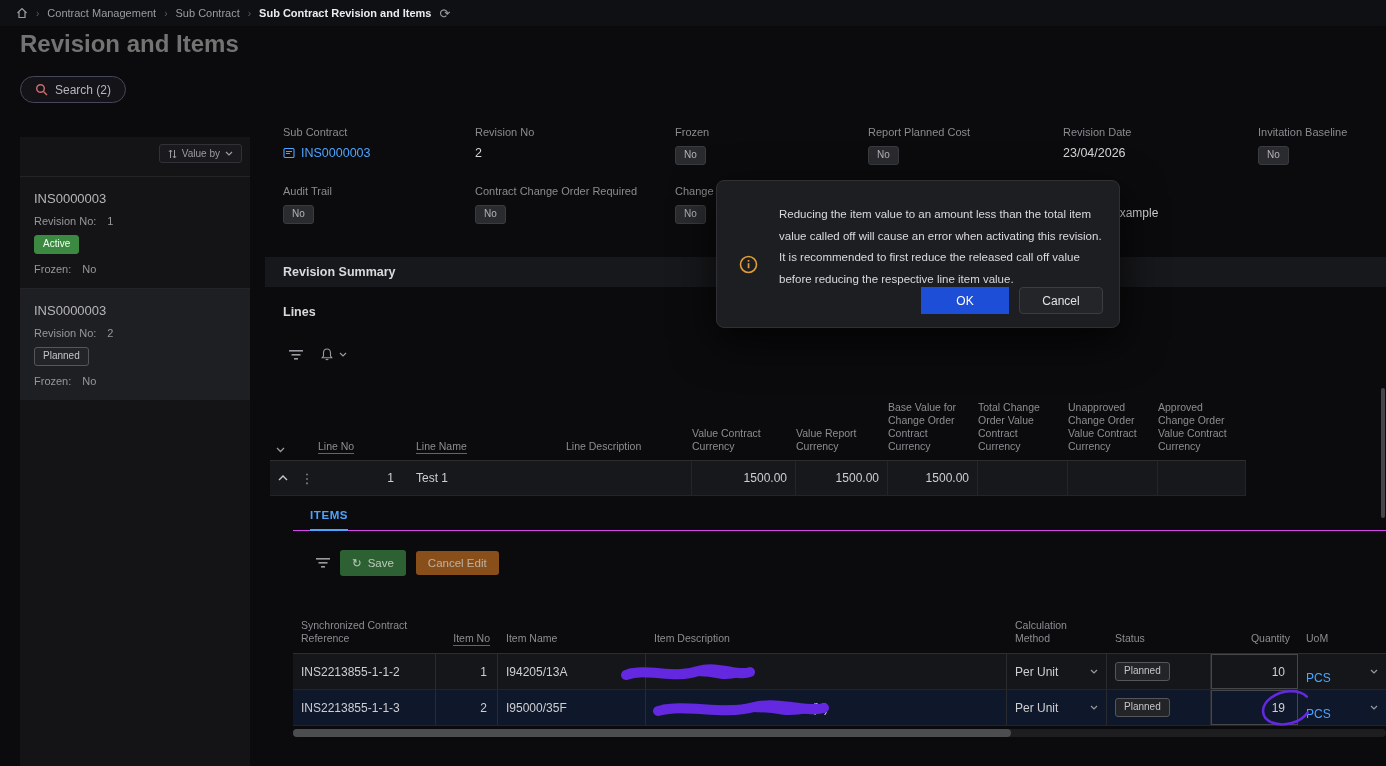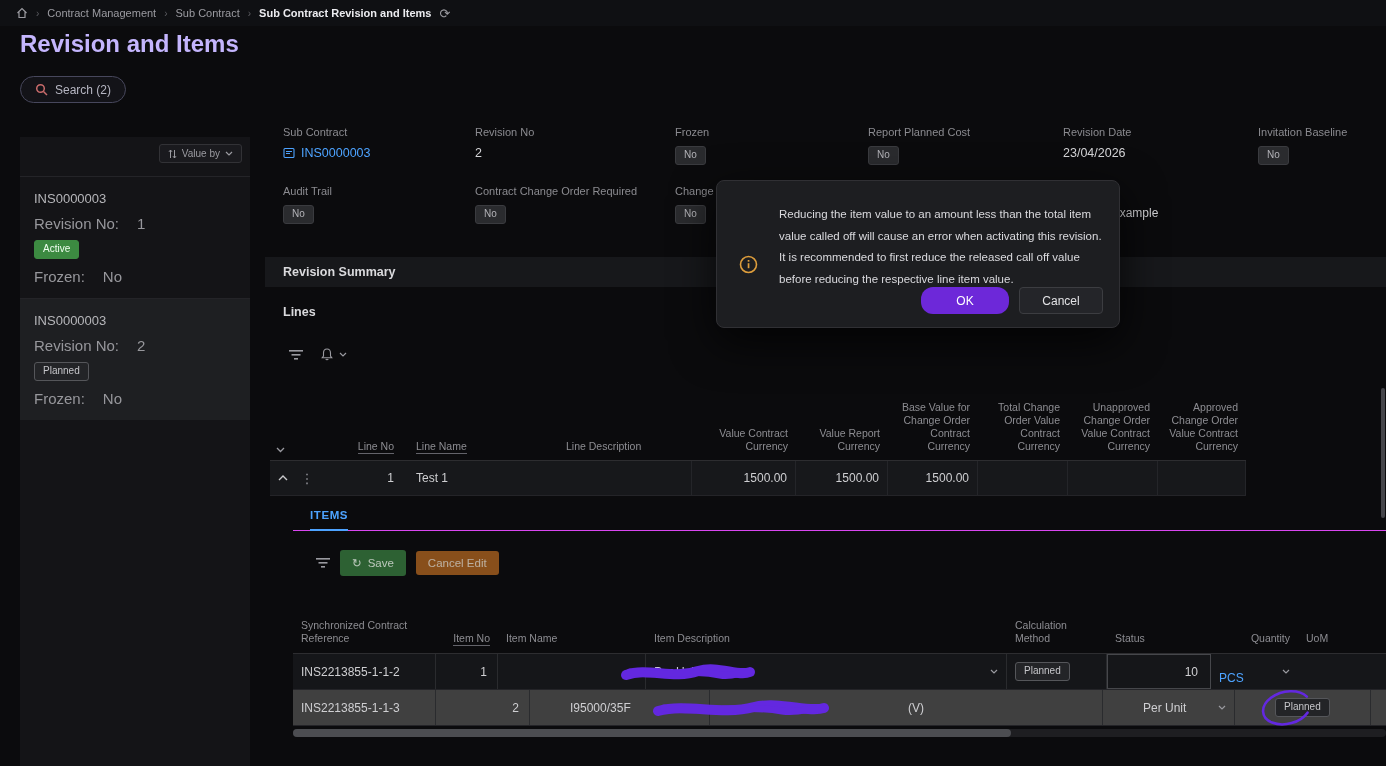--- a/index.html
+++ b/index.html
@@ -7,31 +7,31 @@
   body { background:#0b0b0d; font-family:"Liberation Sans", sans-serif; color:#c9c9cc; position:relative; overflow:hidden; font-size:12px; }
   svg { display:block; }
 
   
   .crumbbar { position:absolute; top:0; left:0; right:0; height:26px; background:#0f1013; display:flex; align-items:center; gap:8px; padding-left:16px; font-size:11px; color:#9b9ba1; }
   .crumb { cursor:pointer; }
   .crumb.current { color:#ececf0; font-weight:bold; }
   .crumb-sep { color:#5c5c62; font-size:10px; }
   .glyph { color:#9b9ba1; font-size:13px; line-height:1; cursor:pointer; }
 
-  .page-title { position:absolute; top:30px; left:20px; font-size:24px; font-weight:bold; color:#c4b5fd; }
+  .page-title { position:absolute; top:30px; left:20px; font-size:24px; font-weight:bold; color:#737373; }
   .search-chip { position:absolute; top:76px; left:20px; height:27px; border:1px solid #47475c; border-radius:14px; background:#131318; display:flex; align-items:center; gap:7px; padding:0 14px; font-size:12px; color:#b6b6c2; cursor:pointer; }
 
   
   .sidebar { position:absolute; left:20px; top:137px; width:230px; bottom:0; background:#141417; }
   .sort-chip { position:absolute; top:7px; right:8px; display:flex; align-items:center; gap:5px; font-size:10px; color:#9b9ba1; border:1px solid #323236; background:#1a1a1e; border-radius:3px; padding:3px 8px; cursor:pointer; }
   .side-card { padding:14px 14px 13px; border-top:1px solid #242428; cursor:pointer; }
   .side-card.first { margin-top:39px; }
   .side-card.selected { background:#1e1f22; }
   .sc-title { font-size:13px; color:#b6b6ba; }
-  .sc-line { font-size:15px; color:#97979c; margin-top:9px; display:flex; gap:18px; }
+  .sc-line { font-size:11px; color:#97979c; margin-top:9px; display:flex; gap:11px; }
   .sc-badge-row { margin-top:8px; }
 
   .badge { display:inline-block; font-size:10px; line-height:1; padding:3px 8px 4px; border-radius:3px; background:#2a2b2e; color:#b3b3b8; border:1px solid #3a3b3f; }
   .badge.green { background:#3c8a41; border-color:#3c8a41; color:#f0fff0; }
   .badge.outline { background:#232427; border-color:#55565a; color:#c6c6ca; }
 
   
   .hfields { position:absolute; left:283px; top:126px; width:1092px; display:grid; grid-template-columns:192px 200px 193px 195px 195px 1fr; grid-auto-rows:44px; row-gap:15px; }
   .hf-label { font-size:11px; color:#8b8b90; white-space:nowrap; overflow:hidden; }
   .hf-value { margin-top:8px; font-size:12.5px; color:#d4d4d7; }
@@ -42,21 +42,21 @@
   .rev-summary-bar { position:absolute; left:265px; top:257px; right:0; height:30px; background:#17181b; display:flex; align-items:center; padding-left:18px; font-size:12.5px; font-weight:bold; color:#dadadd; }
   .lines-title { position:absolute; left:283px; top:305px; font-size:12.5px; font-weight:bold; color:#dadadd; }
   .lines-toolbar { position:absolute; left:289px; top:348px; display:flex; gap:18px; align-items:center; }
   .tool-group { display:flex; gap:6px; align-items:center; cursor:pointer; }
 
   
   .ltable { position:absolute; left:270px; top:386px; }
   .lgrid { display:grid; grid-template-columns:26px 22px 84px 150px 140px 104px 92px 90px 90px 90px 88px; }
   .ltable-head { align-items:end; min-height:75px; padding-bottom:7px; border-bottom:1px solid #2d2d30; font-size:10.5px; color:#8d8d92; line-height:13px; }
   .lh { padding-right:8px; cursor:pointer; }
-  .lh.num { text-align:right; }
+  .lh.num { }
   .lh.left { padding-left:14px; }
   .u { border-bottom:1px solid #63636a; padding-bottom:1px; }
   .ltable-row { height:35px; background:#17181b; border-bottom:1px solid #242428; align-items:center; font-size:12px; color:#cfcfd2; cursor:pointer; }
   .lc { height:100%; display:flex; align-items:center; }
   .lc.center { justify-content:center; }
   .lc.num { justify-content:flex-end; padding-right:8px; }
   .lc.left { padding-left:14px; }
   .lc.bord { border-right:1px solid #242529; }
   .kebab { font-size:13px; color:#9a9aa0; }
 
@@ -66,38 +66,38 @@
   .items-toolbar { position:absolute; left:316px; top:550px; display:flex; gap:10px; align-items:center; }
   .btn-save { display:flex; gap:6px; align-items:center; background:#33703a; opacity:0.85; color:#d9e8d9; border-radius:3px; padding:6px 12px; font-size:11.5px; border:none; cursor:pointer; font-family:inherit; }
   .btn-cancel-edit { background:#a8601f; opacity:0.8; color:#e8d8c4; border-radius:3px; padding:6px 12px; font-size:11.5px; border:none; cursor:pointer; font-family:inherit; }
 
   .itable { position:absolute; left:293px; top:598px; width:1093px; }
   .igrid { display:grid; grid-template-columns:143px 62px 148px 361px 100px 104px 87px 88px; }
   .itable-head { align-items:end; min-height:56px; padding-bottom:8px; border-bottom:1px solid #2d2d30; font-size:10.5px; color:#8d8d92; line-height:13px; }
   .ih { padding:0 8px; cursor:pointer; }
   .ih.num { text-align:right; }
   .itable-row { height:36px; background:#151619; border-bottom:1px solid #242428; align-items:center; font-size:12px; color:#cfcfd2; }
-  .itable-row.selected { background:#404040;gap:32px; }
+  .itable-row.selected { background:#0f172a; }
   .icell { height:100%; display:flex; align-items:center; padding:0 8px; border-right:1px solid #2a2b2e; }
   .icell.num { justify-content:flex-end; padding-right:10px; }
   .icell.dd { justify-content:space-between; cursor:pointer; }
   .icell.qty { border:1px solid #46474b; justify-content:flex-end; padding-right:12px; cursor:text; }
   .uom-text { color:#4da3ff;margin-top:12px; }
 
   
   .hscroll { position:absolute; left:293px; right:0; top:729px; height:8px; background:#1e1e21; border-radius:4px; }
   .hscroll-thumb { width:718px; height:8px; background:#4c4d51; border-radius:4px; cursor:grab; }
   .vscroll { position:absolute; right:1px; top:388px; width:4px; height:130px; background:#45454a; border-radius:2px; cursor:grab; }
 
   
   .dialog { position:absolute; left:716px; top:180px; width:404px; height:148px; background:#1d1e21; border:1px solid #303034; border-radius:8px; box-shadow:0 14px 44px rgba(0,0,0,0.75); z-index:50; }
   .dialog-icon { position:absolute; left:22px; top:74px; }
   .dialog-msg { position:absolute; left:62px; top:23px; width:338px; font-size:11.5px; line-height:21.5px; color:#dadade; }
   .dialog-btns { position:absolute; right:16px; bottom:13px; display:flex; gap:10px; }
-  .btn-ok { width:88px; height:27px; background:#6d28d9; border:none; border-radius:12px; color:#fff; font-size:12px; cursor:pointer; font-family:inherit; }
+  .btn-ok { width:88px; height:27px; background:#1d4ed8; border:none; border-radius:0; color:#fff; font-size:12px; cursor:pointer; font-family:inherit; }
   .btn-cancel { width:84px; height:27px; background:#242529; border:1px solid #3c3d41; border-radius:4px; color:#e2e2e5; font-size:12px; cursor:pointer; font-family:inherit; }
 
   
   .annot { position:absolute; z-index:60; pointer-events:none; }
 </style>
 </head>
 <body>
 
 <div class="crumbbar">
   <span class="glyph">
@@ -311,20 +311,21 @@
     <div class="ih">Item Description</div>
     <div class="ih">Calculation Method</div>
     <div class="ih">Status</div>
     <div class="ih num">Quantity</div>
     <div class="ih">UoM</div>
   </div>
 
   <div class="igrid itable-row">
     <div class="icell">INS2213855-1-1-2</div>
     <div class="icell num">1</div>
+    <div class="icell">I94205/13A</div>
     <div class="icell"></div>
     <div class="icell dd">
       <span>Per Unit</span>
       <span>
           <svg width="8" height="5" viewBox="0 0 8 5">
             <path d="M1 1 L4 4 L7 1" fill="none" stroke="#9a9aa0" stroke-width="1.2"></path>
           </svg>
         </span>
     </div>
     <div class="icell">

